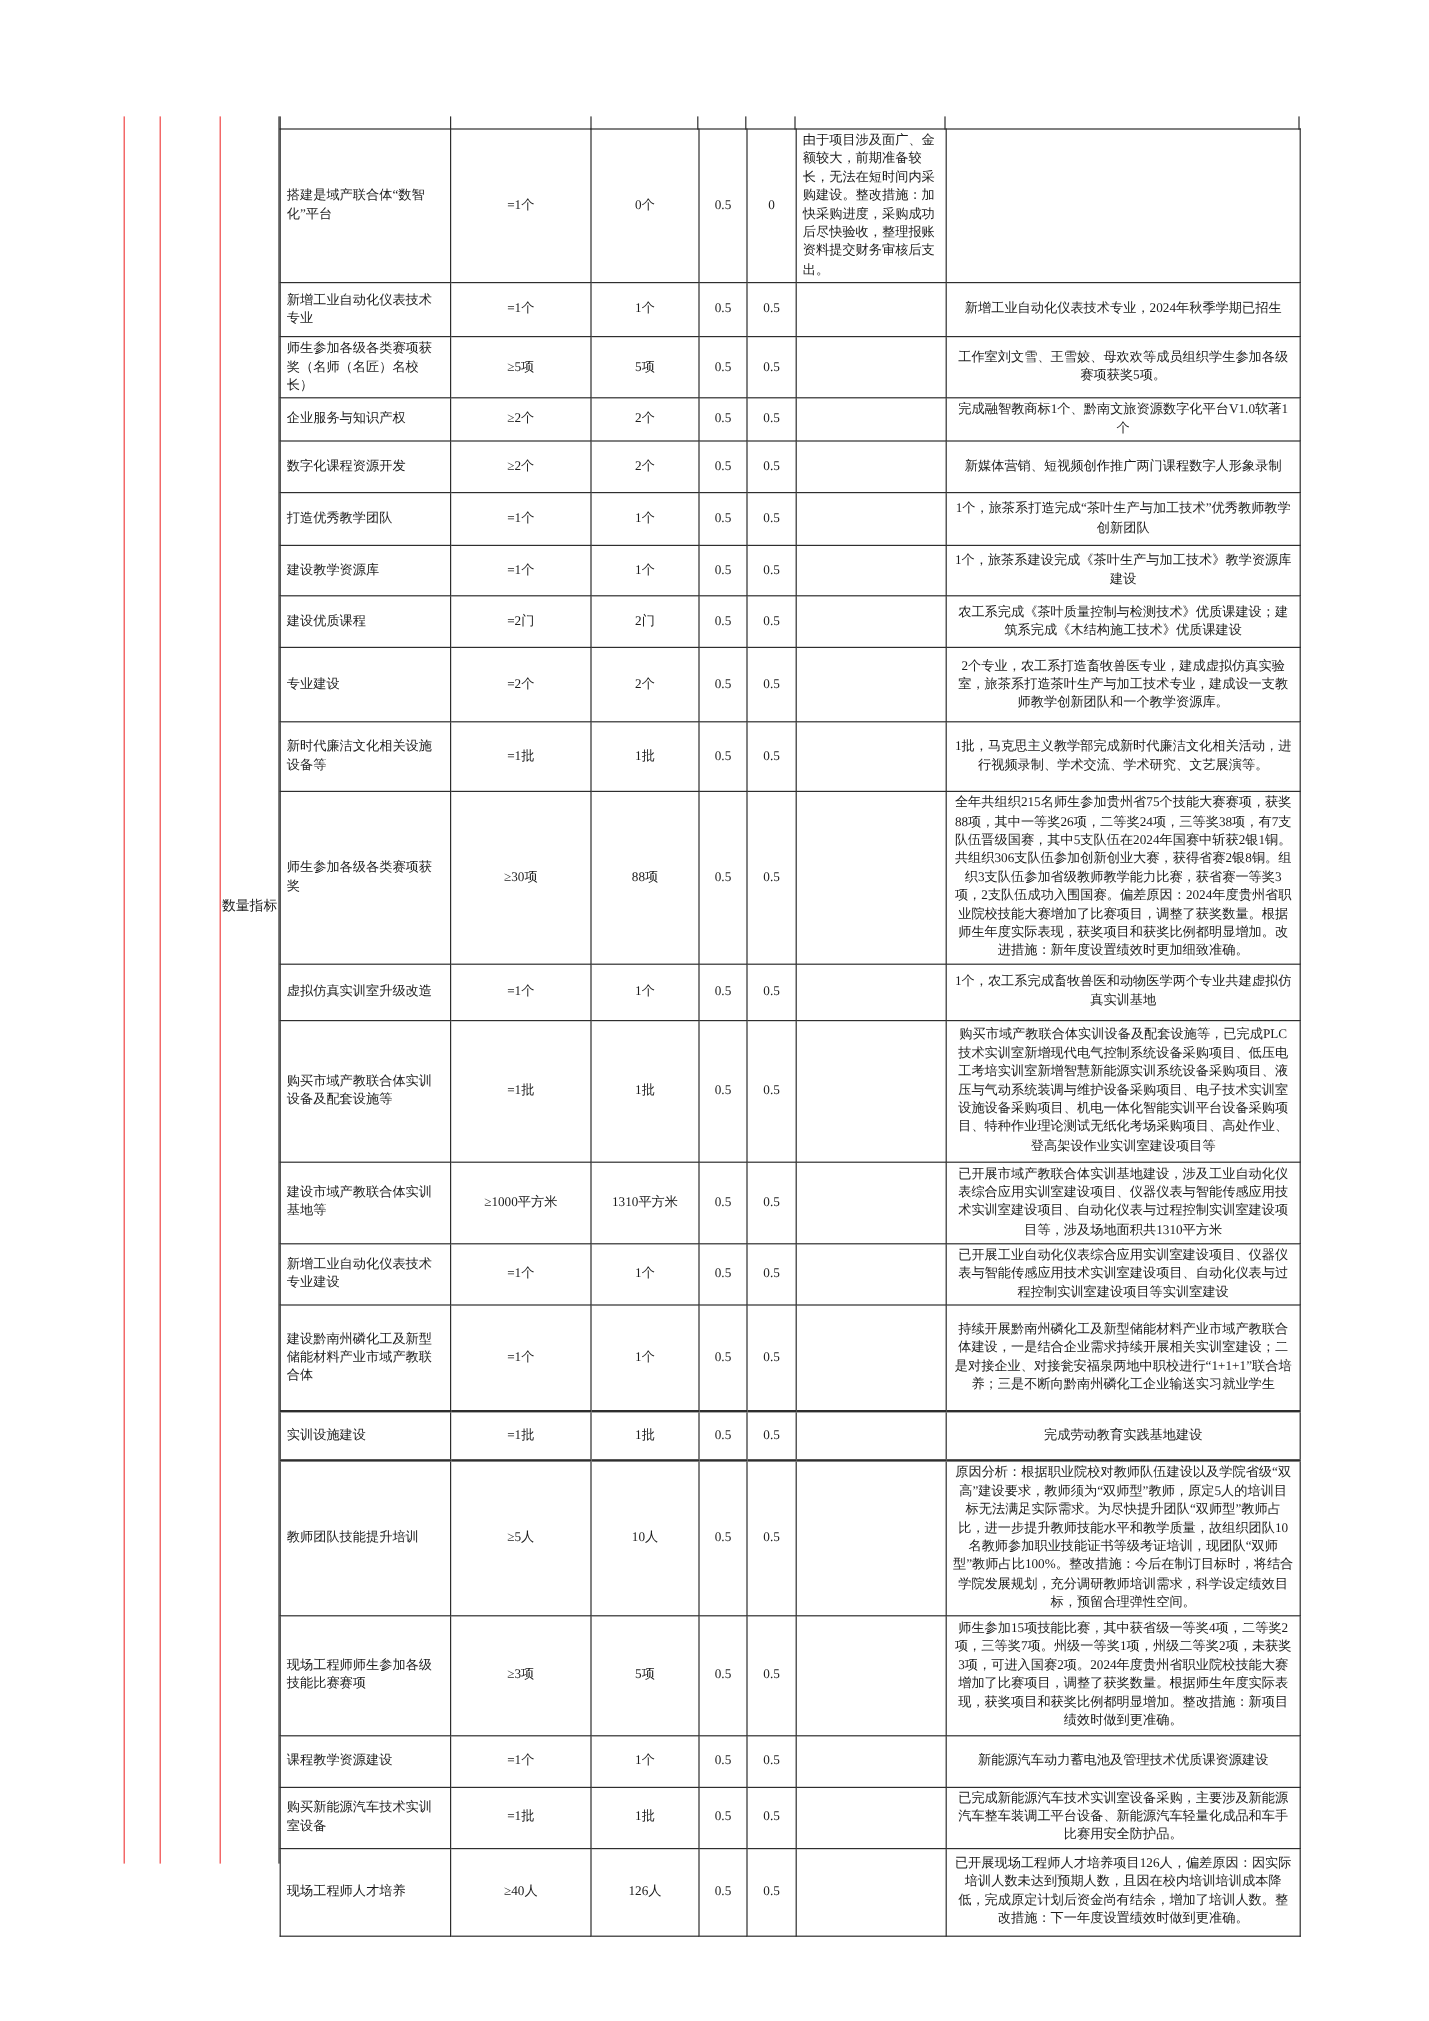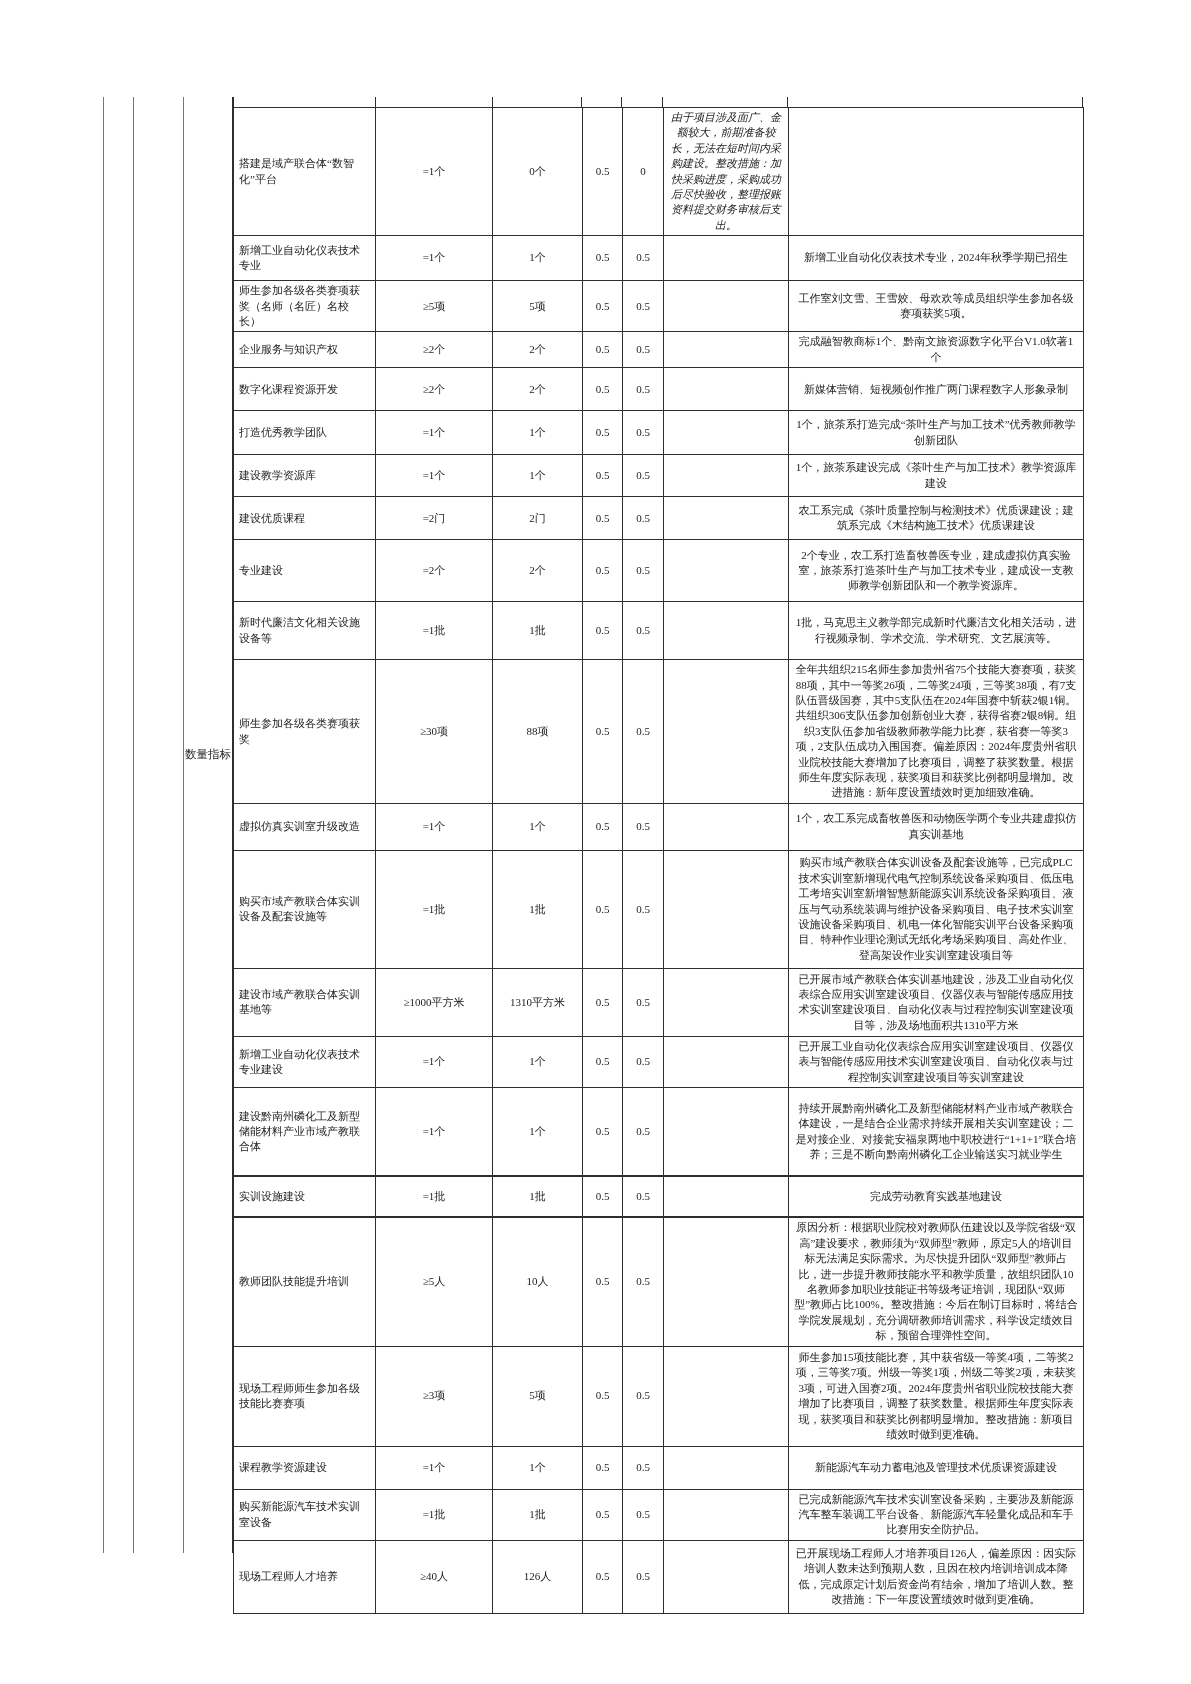--- a/index.html
+++ b/index.html
@@ -33,21 +33,21 @@
     box-sizing:border-box;
     border:1px solid #2e2e2e;
     font-size:11px;line-height:1.4;
     vertical-align:middle;
     padding:2px 5px;
     word-break:break-all;
     overflow:hidden;
   }
   td.c-ind{text-align:left;padding-left:5px;padding-right:3px;}
   td.c-tgt,td.c-act,td.c-w,td.c-s{text-align:center;padding:1px 2px;}
-  td.c-dev{text-align:center;font-size:10.5px;line-height:1.25;padding:2px 3px;font-style:italic;}
+  td.c-dev{font-size:10.5px;line-height:1.25;padding:2px 3px;}
   td.c-comp{text-align:center;font-size:10.9px;line-height:1.38;padding:2px 6px;}
   tr.thick td{border-top-width:2px;border-bottom-width:2px;margin-left:40px;}
 </style>
 </head>
 <body>
 
 <div class="page">
 
   <div class="rails">
     <div class="rail rail-a"></div>

